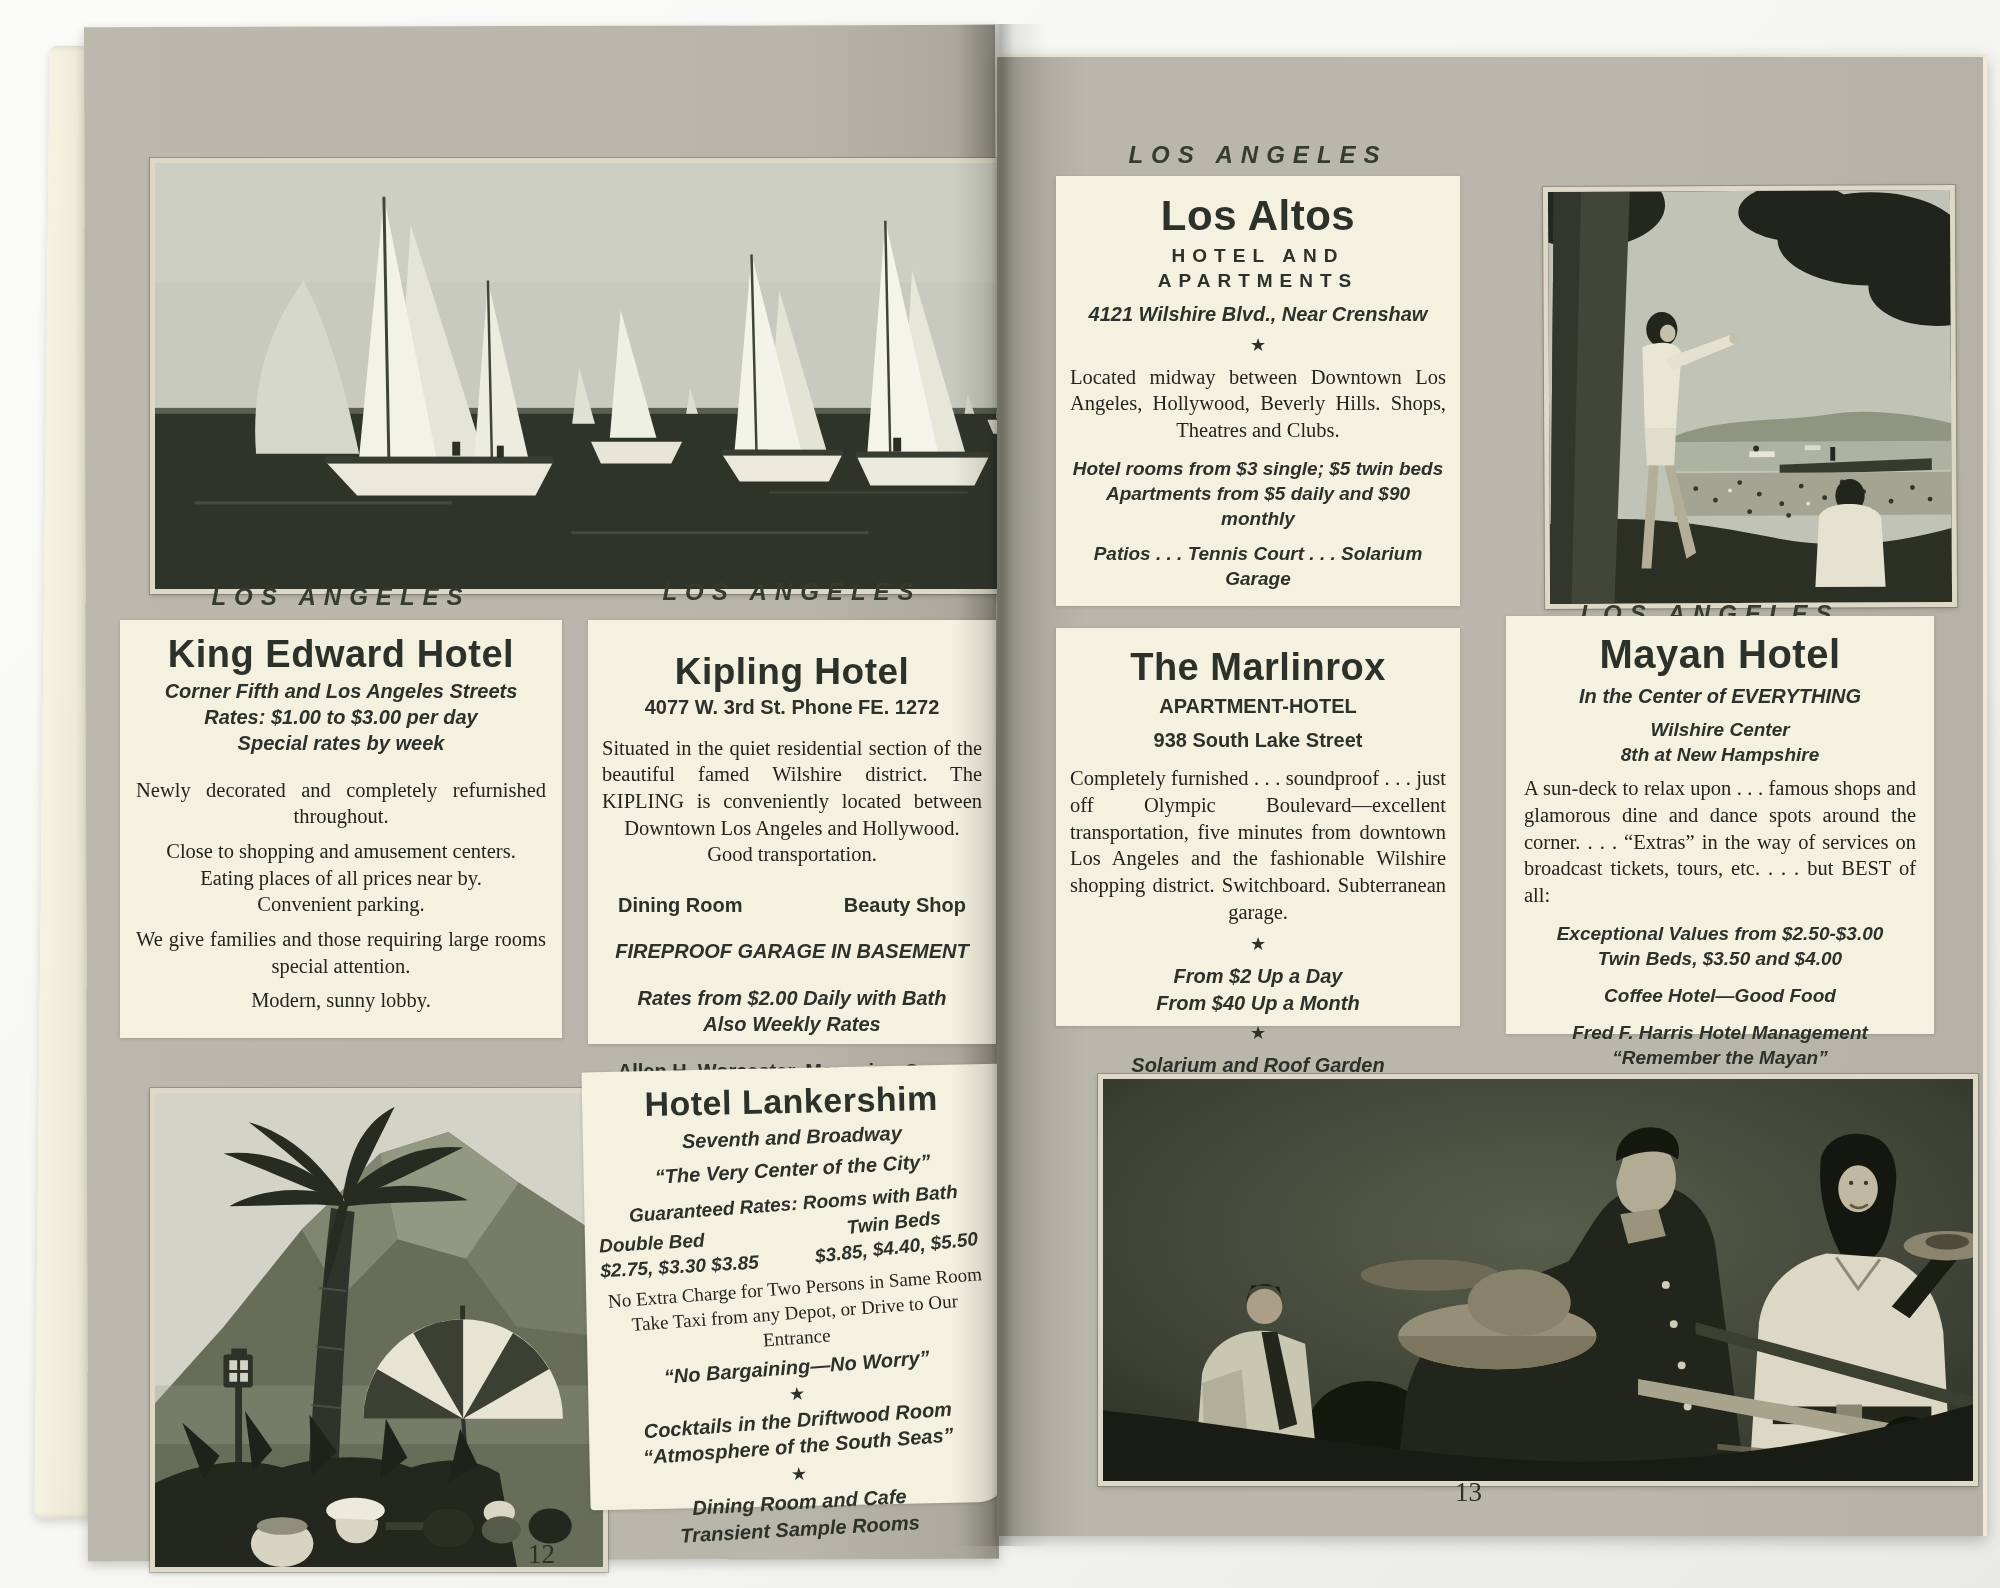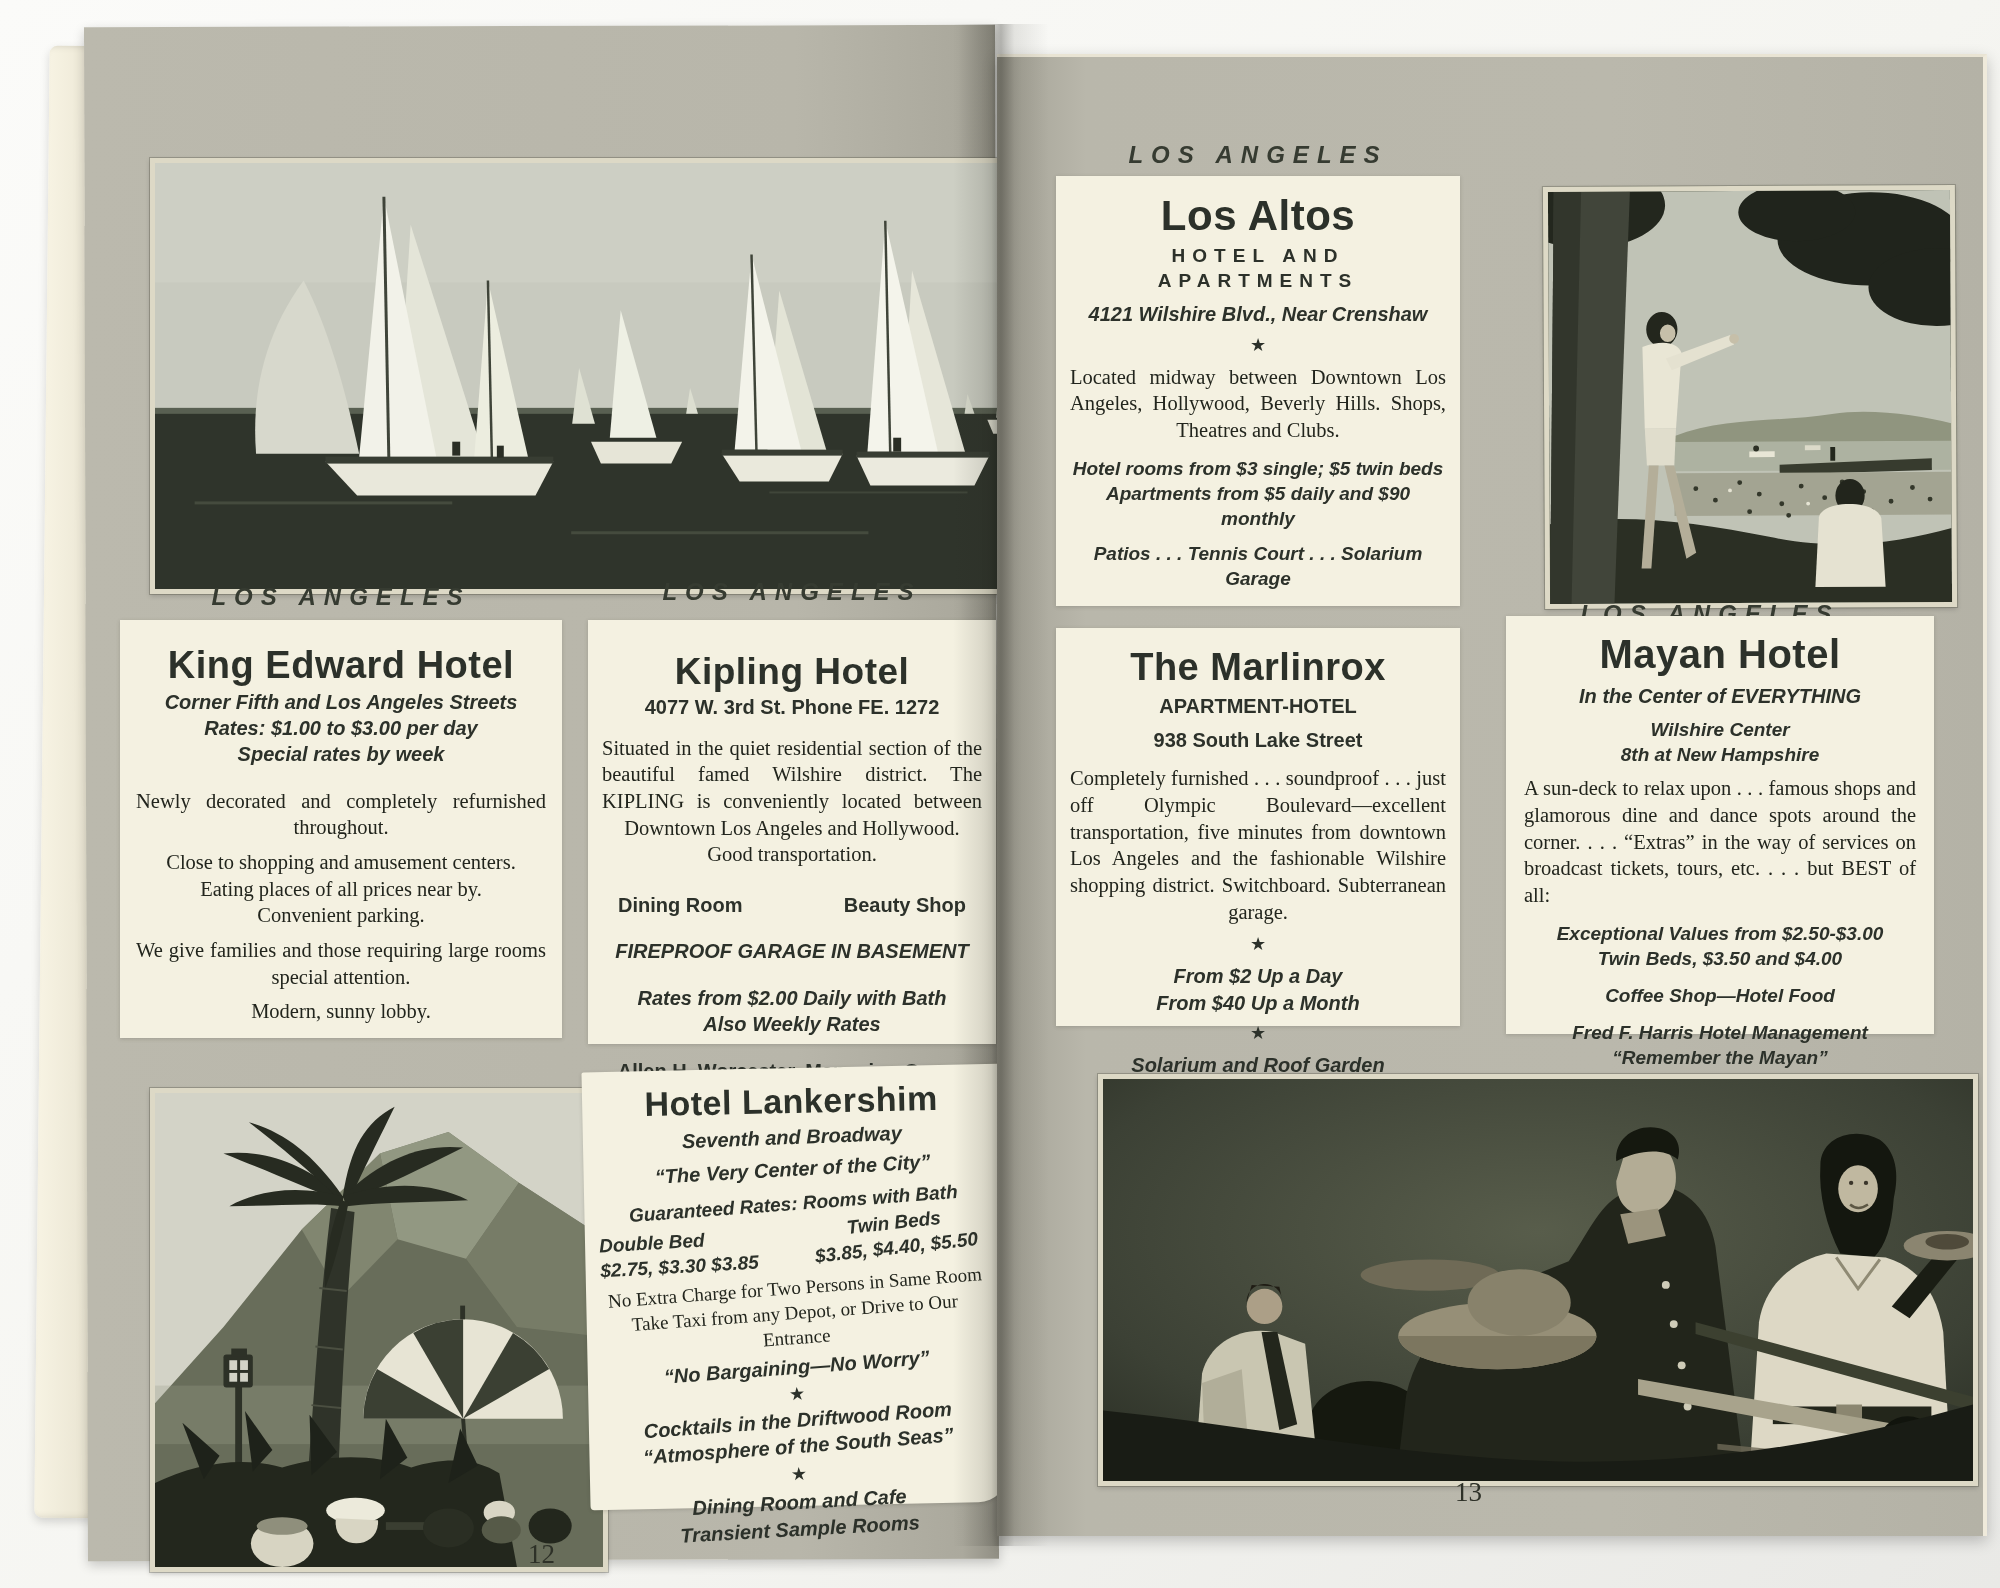--- a/index.html
+++ b/index.html
@@ -59,21 +59,21 @@
   #cap-king   { left:120px; top:582px; width:442px; }
   #cap-kipling{ left:588px; top:577px; width:408px; }
   #cap-right-header { left:1056px; top:140px; width:404px; }
   #cap-beach  { left:1504px; top:599px; width:412px; }
 
   .ad {
     position:absolute; box-sizing:border-box;
     background:#f4f1e1; color:#26291f; text-align:center;
     box-shadow:0 1px 4px rgba(50,50,40,.2);
   }
-  #ad-king-edward { left:120px; top:620px;  width:442px; height:418px; padding:24px 16px; }
+  #ad-king-edward { left:120px; top:620px;  width:442px; height:418px; padding:13px 16px; }
   #ad-kipling     { left:588px; top:620px;  width:408px; height:424px; padding:31px 14px; }
   #ad-lankershim  { left:586px; top:1068px; width:418px; height:438px; padding:14px 10px;
                     transform:rotate(-1.2deg); border-radius:2px 2px 30px 4px; }
   #ad-los-altos   { left:1056px; top:176px; width:404px; height:430px; padding:16px 14px; }
   #ad-marlinrox   { left:1056px; top:628px; width:404px; height:398px; padding:18px 14px; }
   #ad-mayan       { left:1506px; top:616px; width:428px; height:418px; padding:16px 18px; }
 
   .ad h2 { margin:0; font:700 36px/1.12 "Liberation Sans",sans-serif; color:#2c312a; letter-spacing:.5px; }
   #ad-king-edward h2 { font-size:38px; }
   #ad-kipling h2     { font-size:37px; }
@@ -358,21 +358,21 @@
   </section>
 
   <section class="ad" id="ad-mayan">
     <h2>Mayan Hotel</h2>
     <p class="bi mt6">In the Center of EVERYTHING</p>
     <p class="bi mt8 sm">Wilshire Center</p>
     <p class="bi sm">8th at New Hampshire</p>
     <p class="serif justl mt8">A sun-deck to relax upon . . . famous shops and glamorous dine and dance spots around the corner. . . . “Extras” in the way of services on broadcast tickets, tours, etc. . . . but BEST of all:</p>
     <p class="bi mt12 sm">Exceptional Values from $2.50-$3.00</p>
     <p class="bi sm">Twin Beds, $3.50 and $4.00</p>
-    <p class="bi mt12 sm">Coffee Shop—Hotel Food</p>
+    <p class="bi mt12 sm">Coffee Hotel—Good Food</p>
     <p class="bi mt12 sm">Fred F. Harris Hotel Management</p>
     <p class="bi sm">“Remember the Mayan”</p>
   </section>
 
   <figure class="photo" id="photo-cowboys">
     <svg viewBox="0 0 878 410" preserveAspectRatio="none">
       <defs>
         <radialGradient id="cbg" cx="50%" cy="38%" r="80%">
           <stop offset="0%" stop-color="#585d4b"></stop>
           <stop offset="68%" stop-color="#3c4135"></stop>

